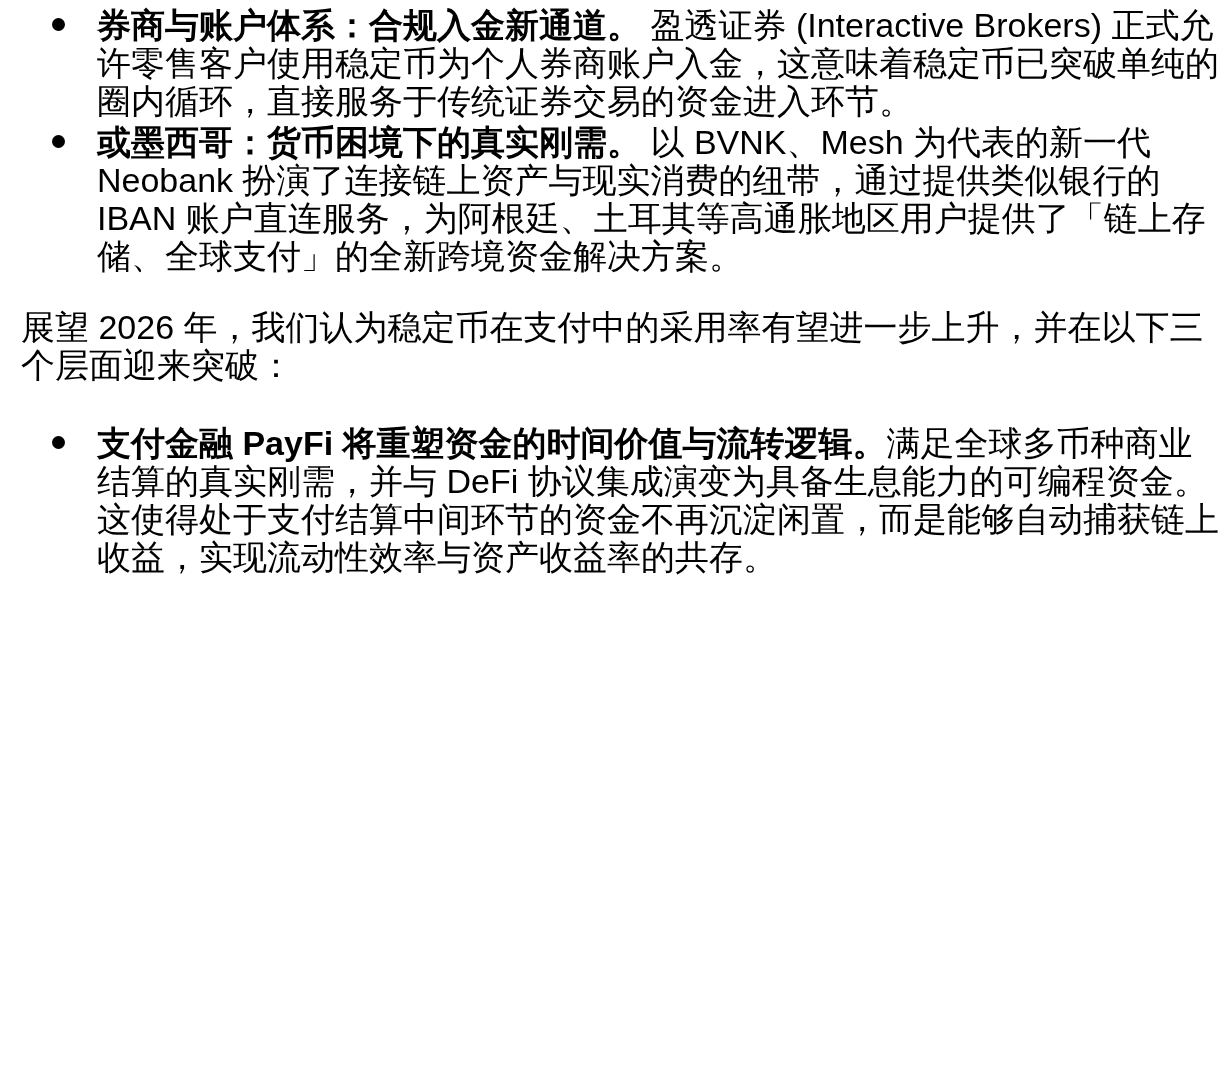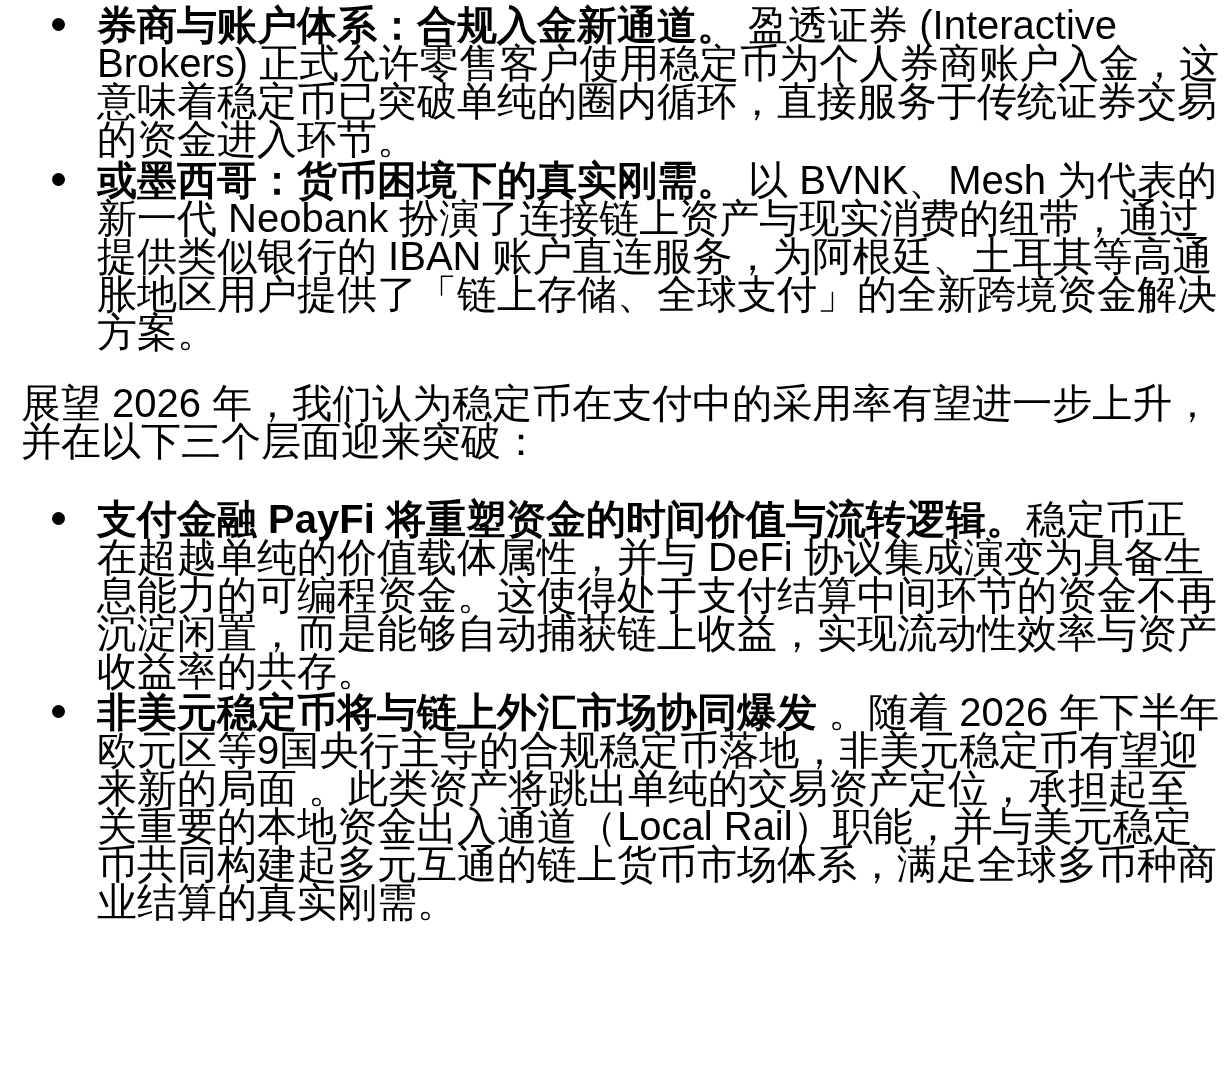--- a/index.html
+++ b/index.html
@@ -8,21 +8,21 @@
     background: #ffffff;
     color: #000000;
   }
   .doc {
     width: 1230px;
     height: 1072px;
     box-sizing: border-box;
     overflow: hidden;
     padding: 6px 10px 0 5px;
     font-family: "Liberation Sans", "DejaVu Sans", sans-serif;
-    font-size: 40px;
+    font-size: 34px;
     line-height: 38px;
     color: #000000;
     background: #ffffff;
   }
   ul.blist {
     list-style: none;
     margin: 0;
     padding: 0;
   }
   li.bitem {
@@ -61,21 +61,17 @@
       <span class="dot"></span>
       <span class="lead">或墨西哥：货币困境下的真实刚需。</span><span> 以 BVNK、Mesh 为代表的新一代 Neobank 扮演了连接链上资产与现实消费的纽带，通过提供类似银行的 IBAN 账户直连服务，为阿根廷、土耳其等高通胀地区用户提供了「链上存储、全球支付」的全新跨境资金解决方案。</span>
     </li>
   </ul>
 
   <p class="para">展望 2026 年，我们认为稳定币在支付中的采用率有望进一步上升，并在以下三个层面迎来突破：</p>
 
   <ul class="blist">
     <li class="bitem">
       <span class="dot"></span>
-      <span class="lead">支付金融 PayFi 将重塑资金的时间价值与流转逻辑。</span><span>稳定币正在超越单纯的价值载体属性，并与 DeFi 协议集成演变为具备生息能力的可编程资金。这使得处于支付结算中间环节的资金不再沉淀闲置，而是能够自动捕获链上收益，实现流动性效率与资产收益率的共存。</span>
-    </li>
-    <li class="bitem">
-      <span class="dot"></span>
-      <span class="lead">非美元稳定币将与链上外汇市场协同爆发 </span><span>。随着 2026 年下半年欧元区等9国央行主导的合规稳定币落地，非美元稳定币有望迎来新的局面 。此类资产将跳出单纯的交易资产定位，承担起至关重要的本地资金出入通道（Local Rail）职能，并与美元稳定币共同构建起多元互通的链上货币市场体系，满足全球多币种商业结算的真实刚需。</span>
+      <span class="lead">支付金融 PayFi 将重塑资金的时间价值与流转逻辑。</span><span>满足全球多币种商业结算的真实刚需，并与 DeFi 协议集成演变为具备生息能力的可编程资金。这使得处于支付结算中间环节的资金不再沉淀闲置，而是能够自动捕获链上收益，实现流动性效率与资产收益率的共存。</span>
     </li>
   </ul>
 
 </div>
 
 </body></html>

